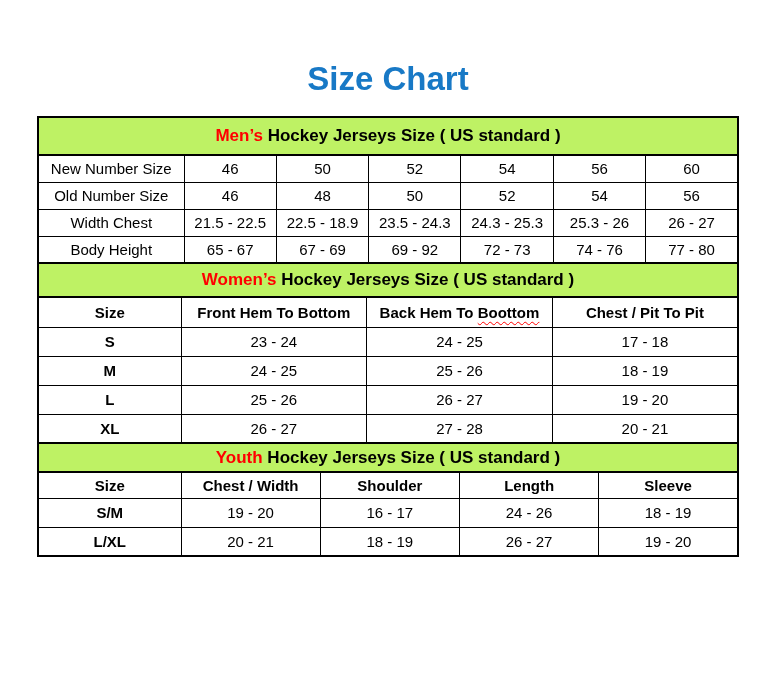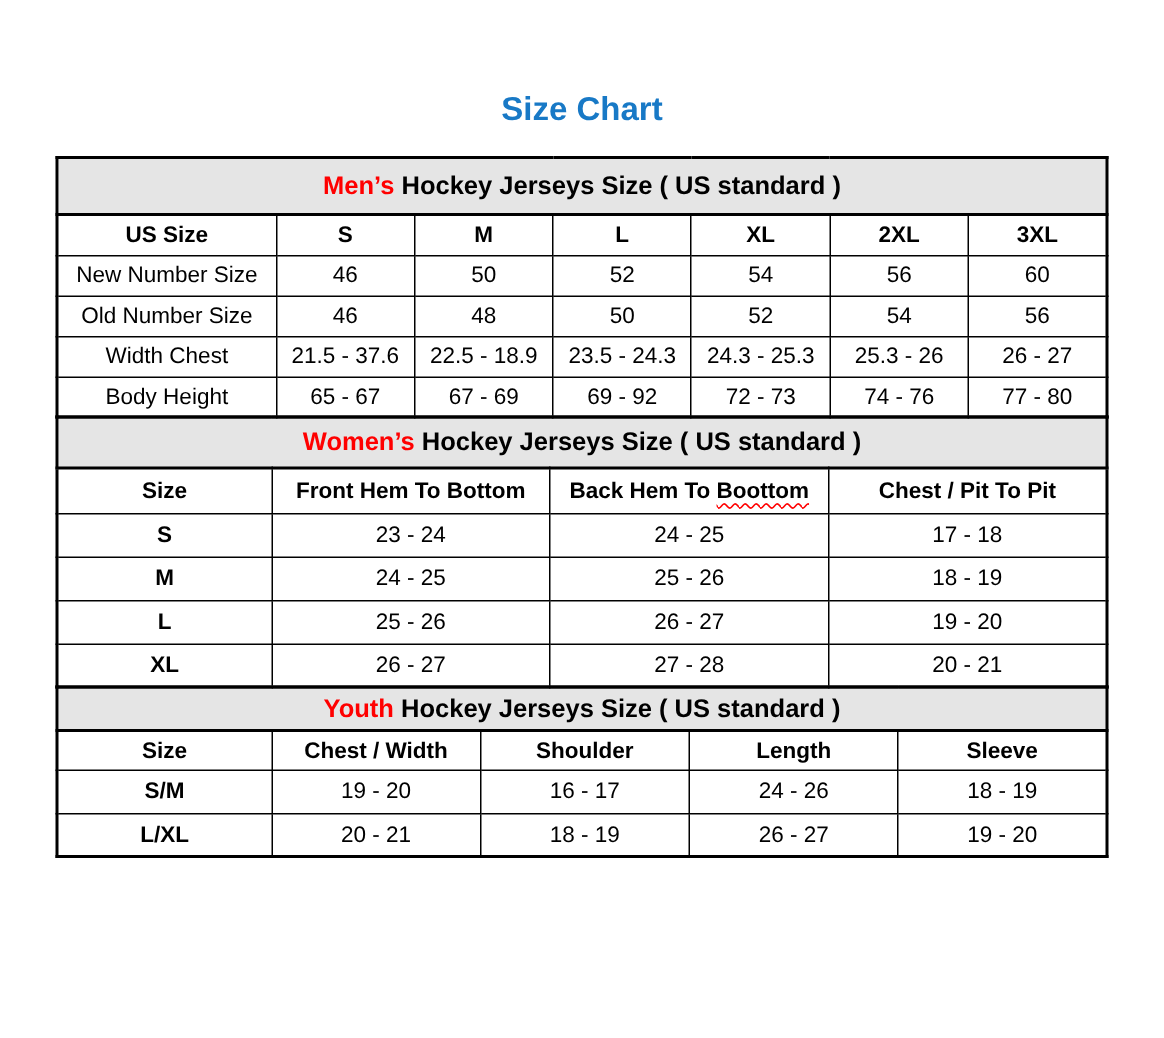--- a/index.html
+++ b/index.html
@@ -5,21 +5,21 @@
   * { margin: 0; padding: 0; box-sizing: border-box; }
   html, body { background: #ffffff; }
   body {
     width: 776px; height: 692px; overflow: hidden;
     font-family: "Liberation Sans", sans-serif;
     color: #000;
   }
   .page-title {
     margin-top: 60px;
     text-align: center;
-    font-size: 22px;
+    font-size: 33px;
     font-weight: bold;
     color: #1879C6;
   }
   .chart-wrap { width: 702px; margin: 18px 0 0 37px; }
   table {
     width: 100%;
     border-collapse: collapse;
     table-layout: fixed;
     border: 2px solid #000;
   }
@@ -28,21 +28,21 @@
     border: 1px solid #000;
     text-align: center;
     vertical-align: middle;
     font-size: 15px;
     padding: 2px;
     overflow: hidden;
     white-space: nowrap;
   }
   th { font-weight: bold; }
   .band {
-    background: #e5e5e5;
+    background: #bef264;
     font-weight: bold;
     font-size: 17px;
     border: 2px solid #000;
   }
   .band .prefix { color: #FF0000; }
   .band-men   { height: 38px; }
   .band-women { height: 34px; text-align: center; }
   .band-youth { height: 29px; margin-left: 48px; }
   .men-header th,  .men-row td   { height: 27px; }
   .women-header th { height: 30px; }
@@ -73,50 +73,41 @@
         <col>
         <col>
         <col>
         <col>
         <col>
       </colgroup>
     <tbody>
         <tr>
       <td class="band band-men" colspan="7"><span class="prefix">Men’s</span><span> Hockey Jerseys Size ( US standard )</span></td>
     </tr>
-    <tr class="men-header">
-      <th>US Size</th>
-      <th>S</th>
-      <th>M</th>
-      <th>L</th>
-      <th>XL</th>
-      <th>2XL</th>
-      <th>3XL</th>
-    </tr>
     <tr class="men-row">
       <td>New Number Size</td>
       <td>46</td>
       <td>50</td>
       <td>52</td>
       <td>54</td>
       <td>56</td>
       <td>60</td>
     </tr>
     <tr class="men-row">
       <td>Old Number Size</td>
       <td>46</td>
       <td>48</td>
       <td>50</td>
       <td>52</td>
       <td>54</td>
       <td>56</td>
     </tr>
     <tr class="men-row">
       <td>Width Chest</td>
-      <td>21.5 - 37.6</td>
+      <td>21.5 - 22.5</td>
       <td>22.5 - 18.9</td>
       <td>23.5 - 24.3</td>
       <td>24.3 - 25.3</td>
       <td>25.3 - 26</td>
       <td>26 - 27</td>
     </tr>
     <tr class="men-row">
       <td>Body Height</td>
       <td>65 - 67</td>
       <td>67 - 69</td>

